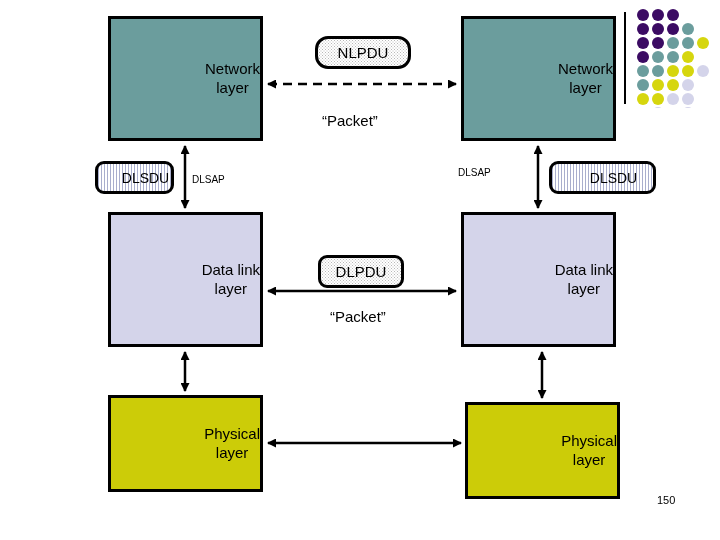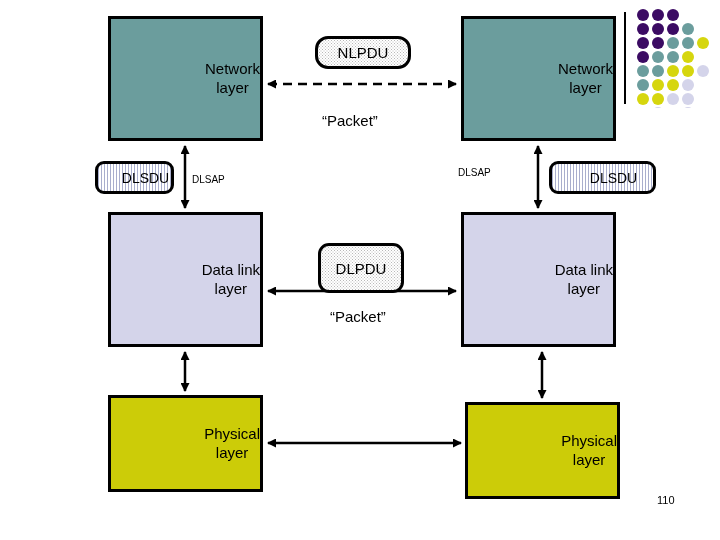--- a/index.html
+++ b/index.html
@@ -239,35 +239,35 @@
 
     <g>
       <line x1="542" y1="352" x2="542" y2="398" stroke="#000000" stroke-width="2.5" marker-start="url(#ah-start)" marker-end="url(#ah-end)"></line>
     </g>
   </svg>
 
   <div class="pdu-bubble" id="bubble-nlpdu" style="left:315px; top:36px; width:96px; height:33px;border-radius:13px;">
     <span class="inner-text">NLPDU</span>
   </div>
 
-  <div class="pdu-bubble" id="bubble-dlpdu" style="left:318px; top:243px; width:86px; height:50px;border-radius:11px;">
+  <div class="pdu-bubble" id="bubble-dlpdu" style="left:318px; top:255px; width:86px; height:33px;">
     <span class="inner-text">DLPDU</span>
   </div>
 
   <div class="sdu-bubble" id="bubble-dlsdu-left" style="left:95px; top:161px; width:79px; height:33px;">
     <span class="inner-text">DLSDU</span>
   </div>
 
   <div class="sdu-bubble" id="bubble-dlsdu-right" style="left:549px; top:161px; width:107px; height:33px;">
     <span class="inner-text">DLSDU</span>
   </div>
 
   <div class="plain-label" id="label-dlsap-left" style="left:192px; top:174px;">DLSAP</div>
 
   <div class="plain-label" id="label-dlsap-right" style="left:458px; top:167px;">DLSAP</div>
 
   <div class="quote-label" id="label-packet" style="left:322px; top:112px;">“Packet”</div>
 
   <div class="quote-label" id="label-frame" style="left:330px; top:308px;">“Packet”</div>
 
-  <div id="page-number" style="left:657px; top:494px;">110</div>
+  <div id="page-number" style="left:657px; top:494px;">150</div>
 
 </div>
 
 </body></html>

